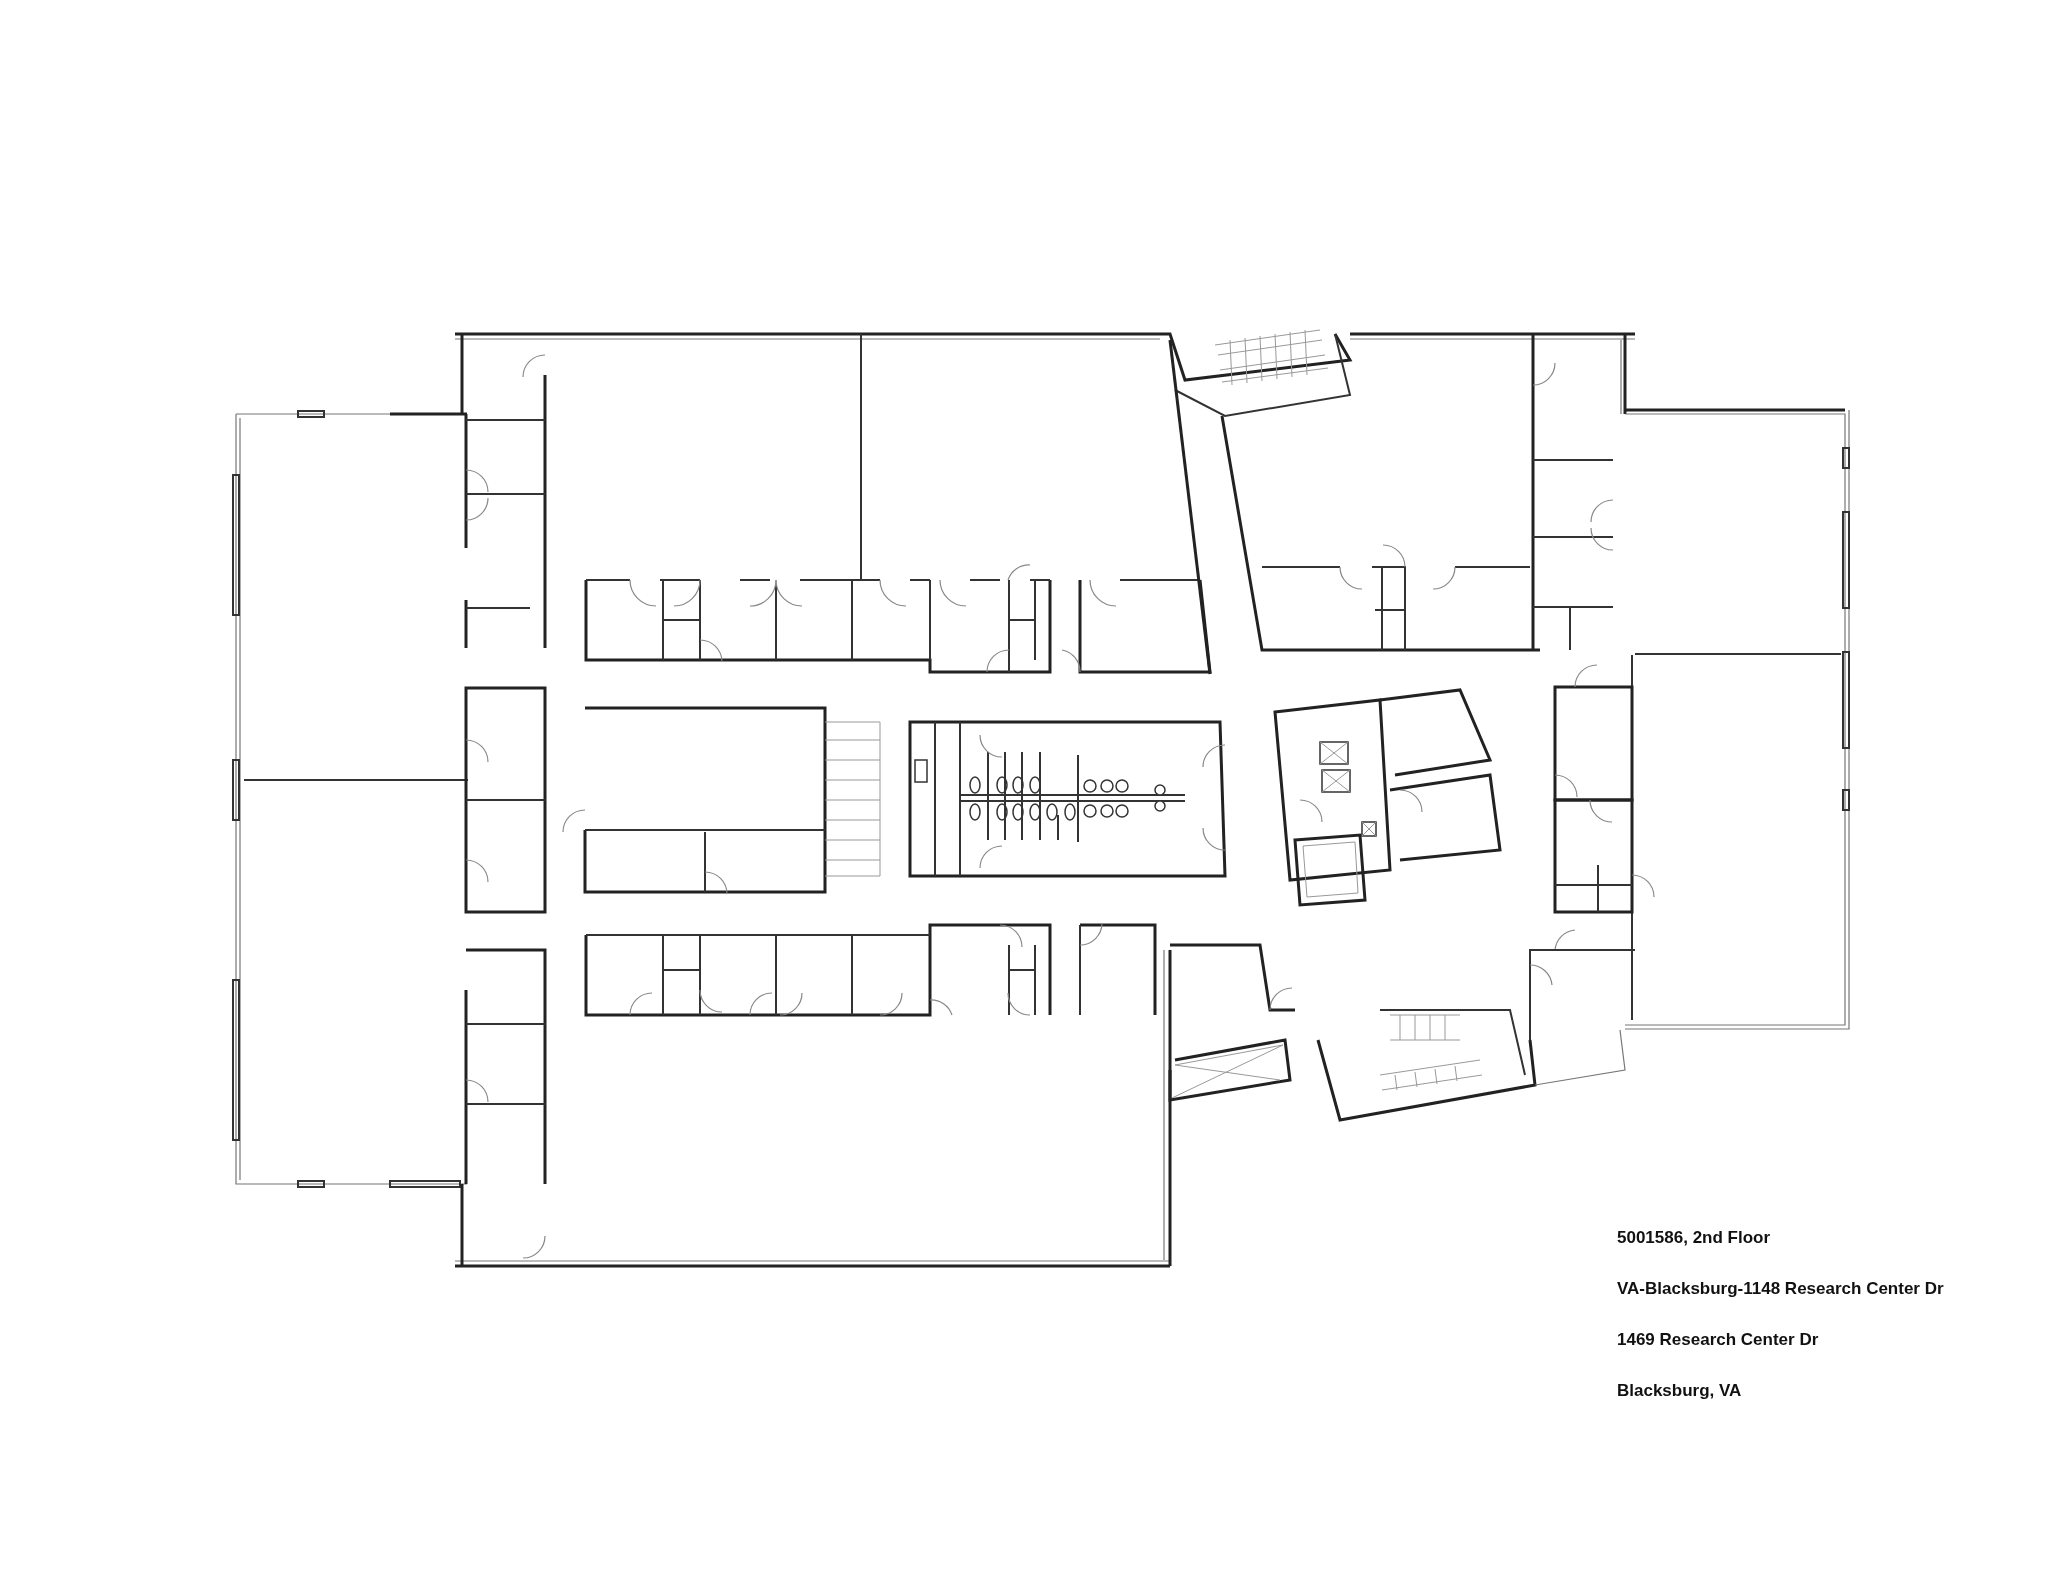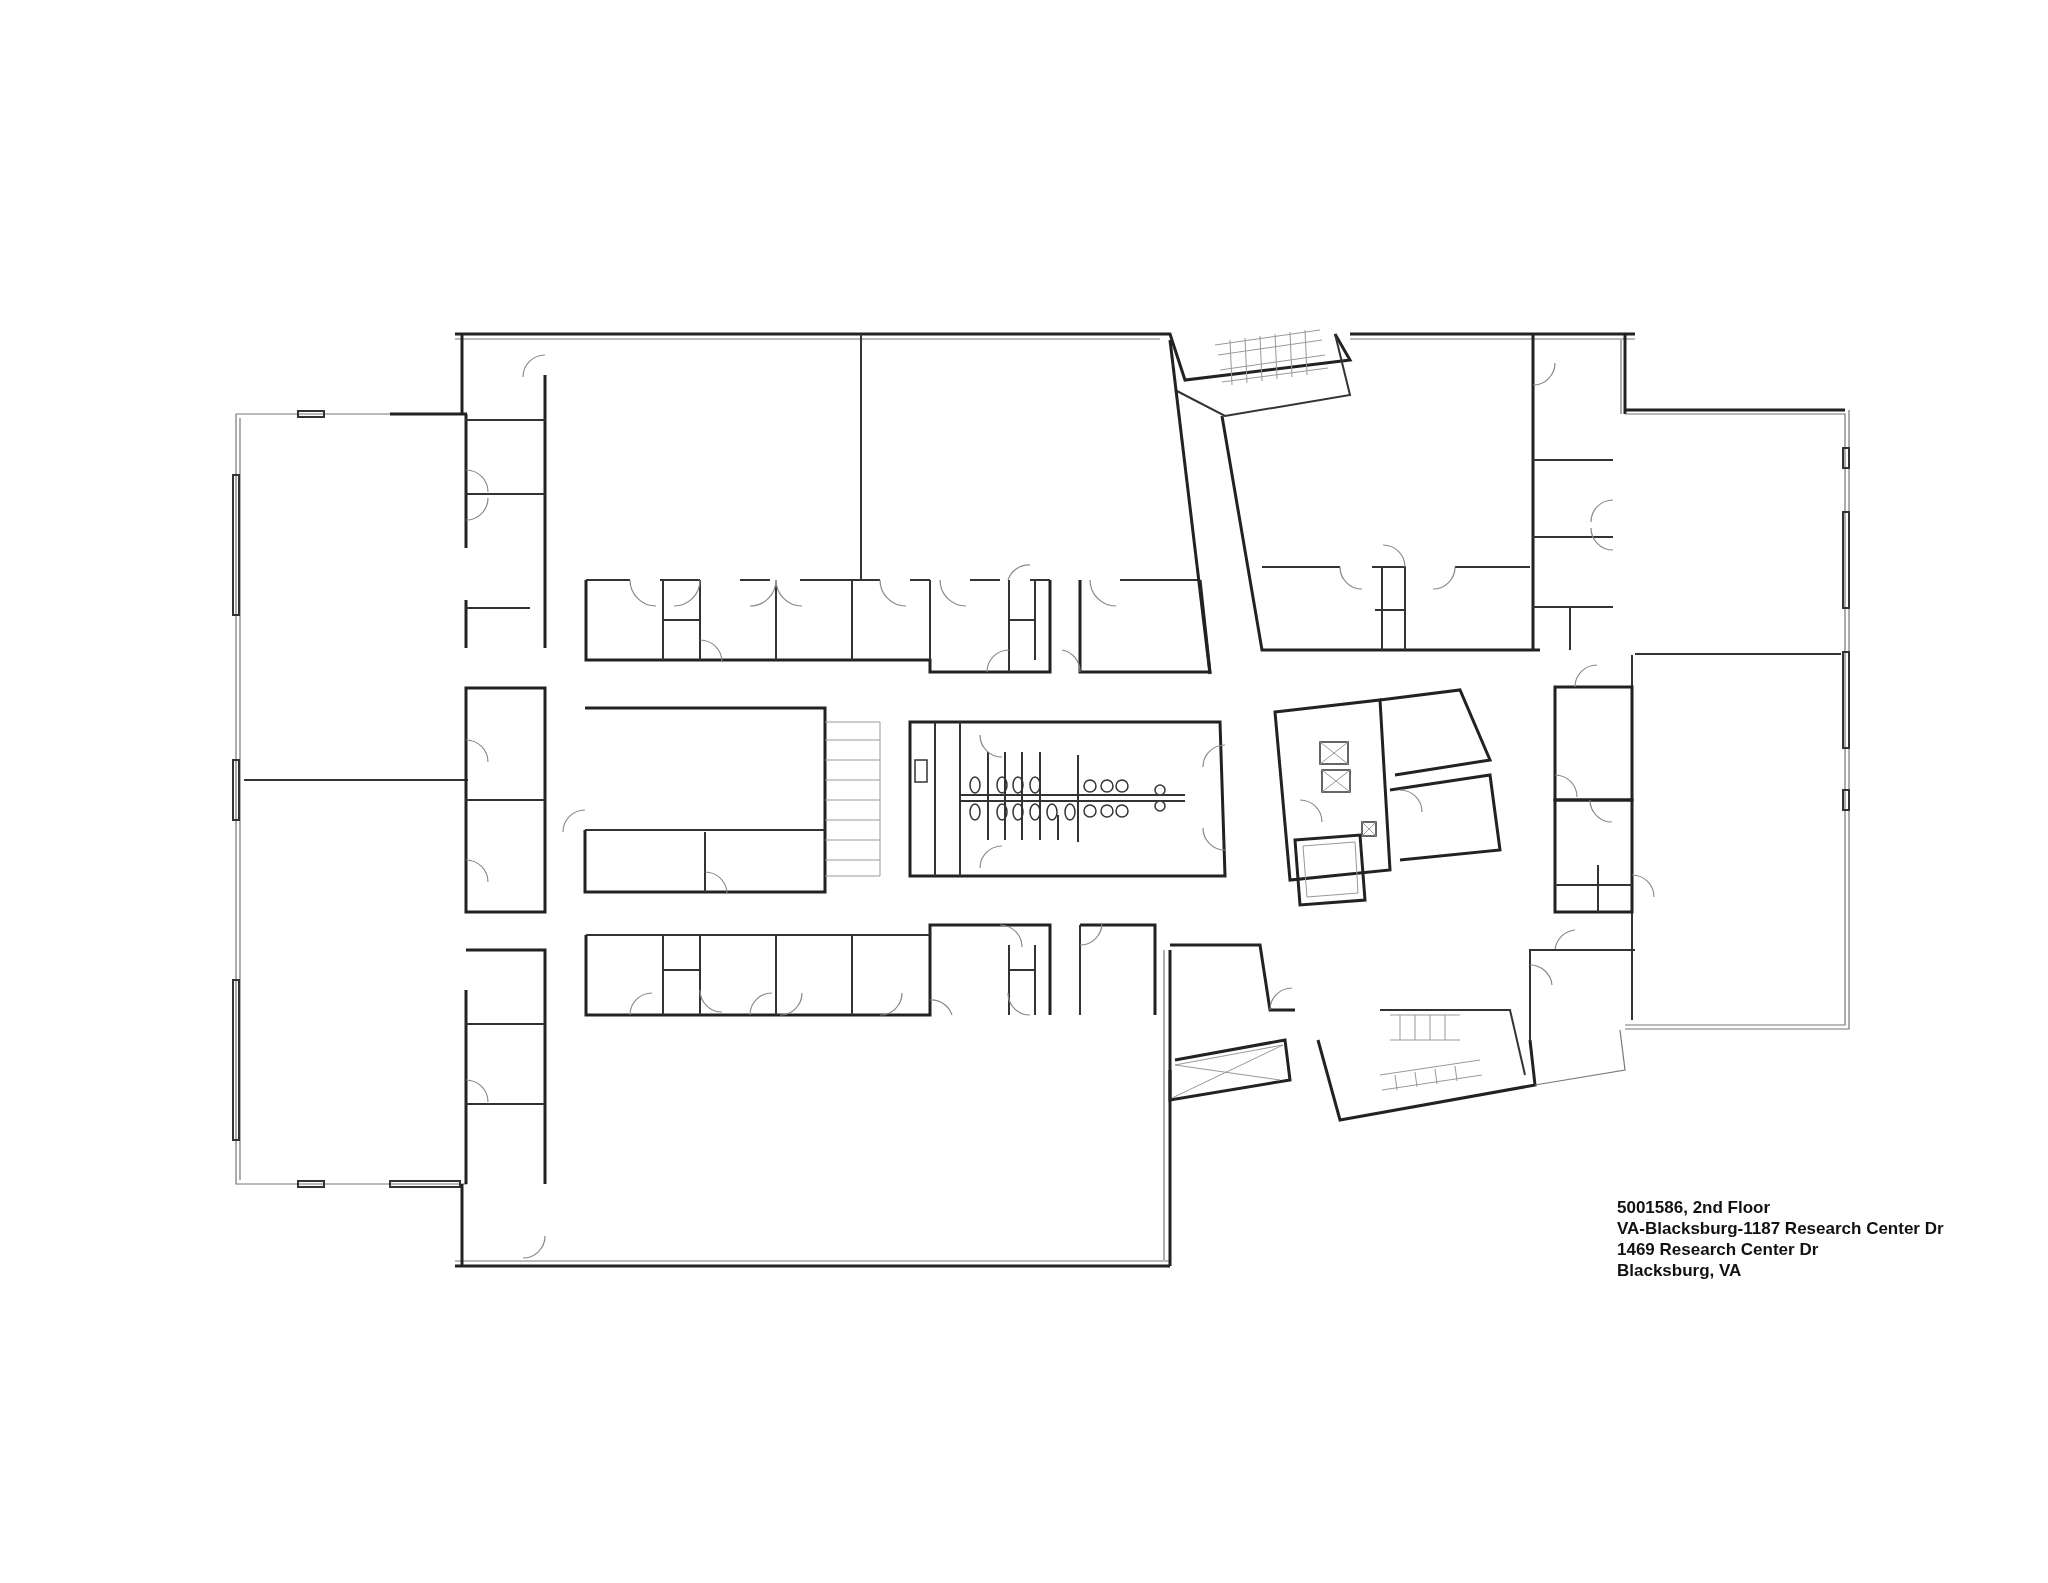--- a/index.html
+++ b/index.html
@@ -9,21 +9,21 @@
   .wall-thin { stroke: #333; stroke-width: 2; fill: none; }
   .glass { stroke: #777; stroke-width: 1.2; fill: none; }
   .door { stroke: #888; stroke-width: 1.2; fill: none; }
   .stair { stroke: #999; stroke-width: 1; fill: none; }
   .fixture { stroke: #333; stroke-width: 1.5; fill: #fff; }
   .title-block {
     position: absolute; left: 1617px; top: 1197px;
     font-family: "Liberation Sans", sans-serif; font-size: 17px; line-height: 21px;
     color: #111; font-weight: 600;
   }
-  .title-block div { white-space: nowrap; }
+  .title-block div { white-space: nowrap; margin-top: 30px; }
 </style>
 </head>
 <body>
 
 <svg id="plan" viewBox="0 0 2048 1583" xmlns="http://www.w3.org/2000/svg">
 
   <g>
     <path class="glass" d="M236 414 L236 1184 L467 1184"></path>
     <path class="glass" d="M240 418 L240 1180"></path>
     <path class="glass" d="M236 414 L390 414"></path>
@@ -254,16 +254,16 @@
     <path class="stair" d="M1400 1015 L1400 1040 M1415 1015 L1415 1040 M1430 1015 L1430 1040 M1445 1015 L1445 1040 M1395 1075 L1397 1090 M1415 1072 L1417 1087 M1435 1069 L1437 1084 M1455 1066 L1457 1081"></path>
     <path class="glass" d="M1535 1085 L1625 1070 L1620 1030"></path>
     <path class="wall-thin" d="M1530 1040 L1530 950 L1635 950"></path>
     <path class="door" d="M1270 1010 A22 22 0 0 1 1292 988"></path>
     <path class="door" d="M1530 965 A22 22 0 0 1 1552 985"></path>
   </g>
 </svg>
 
 <div class="title-block">
   <div>5001586, 2nd Floor</div>
-  <div>VA-Blacksburg-1187 Research Center Dr</div>
+  <div>VA-Blacksburg-1148 Research Center Dr</div>
   <div>1469 Research Center Dr</div>
   <div>Blacksburg, VA</div>
 </div>
 
 </body></html>

